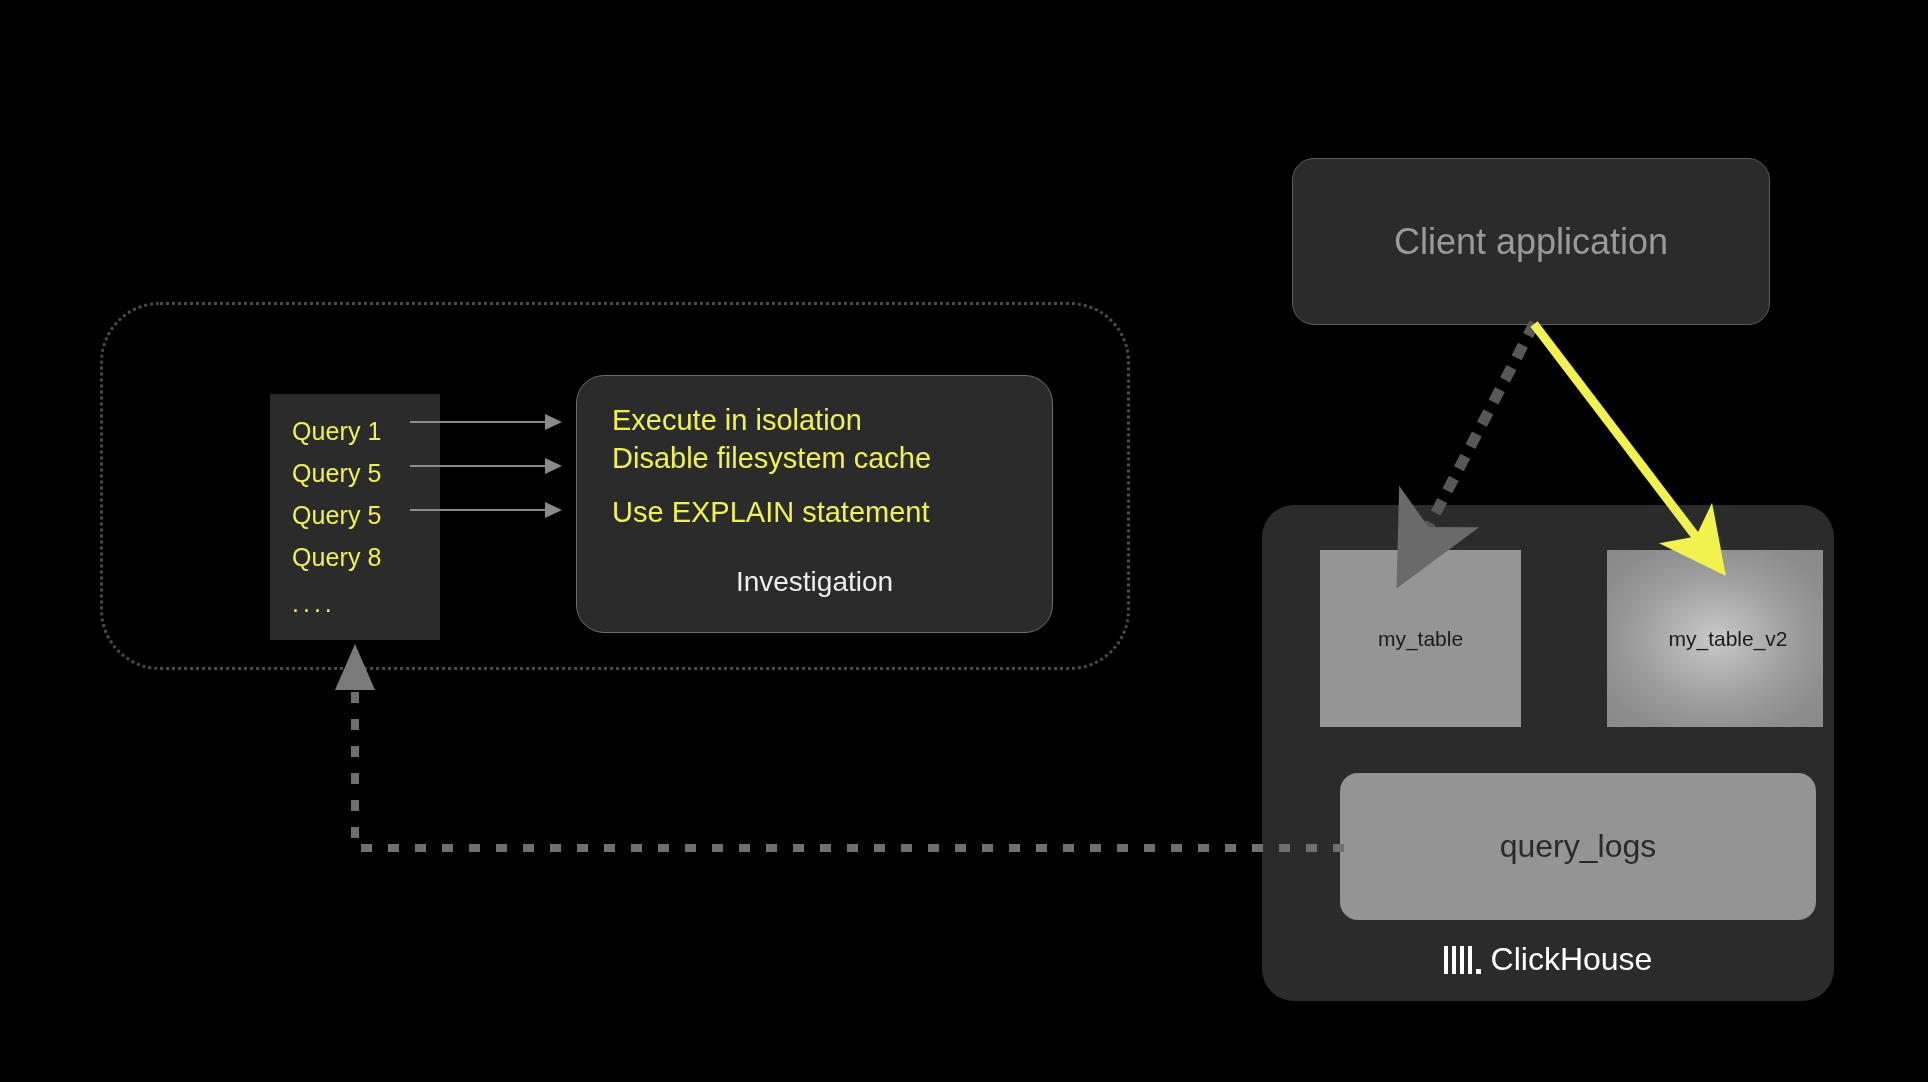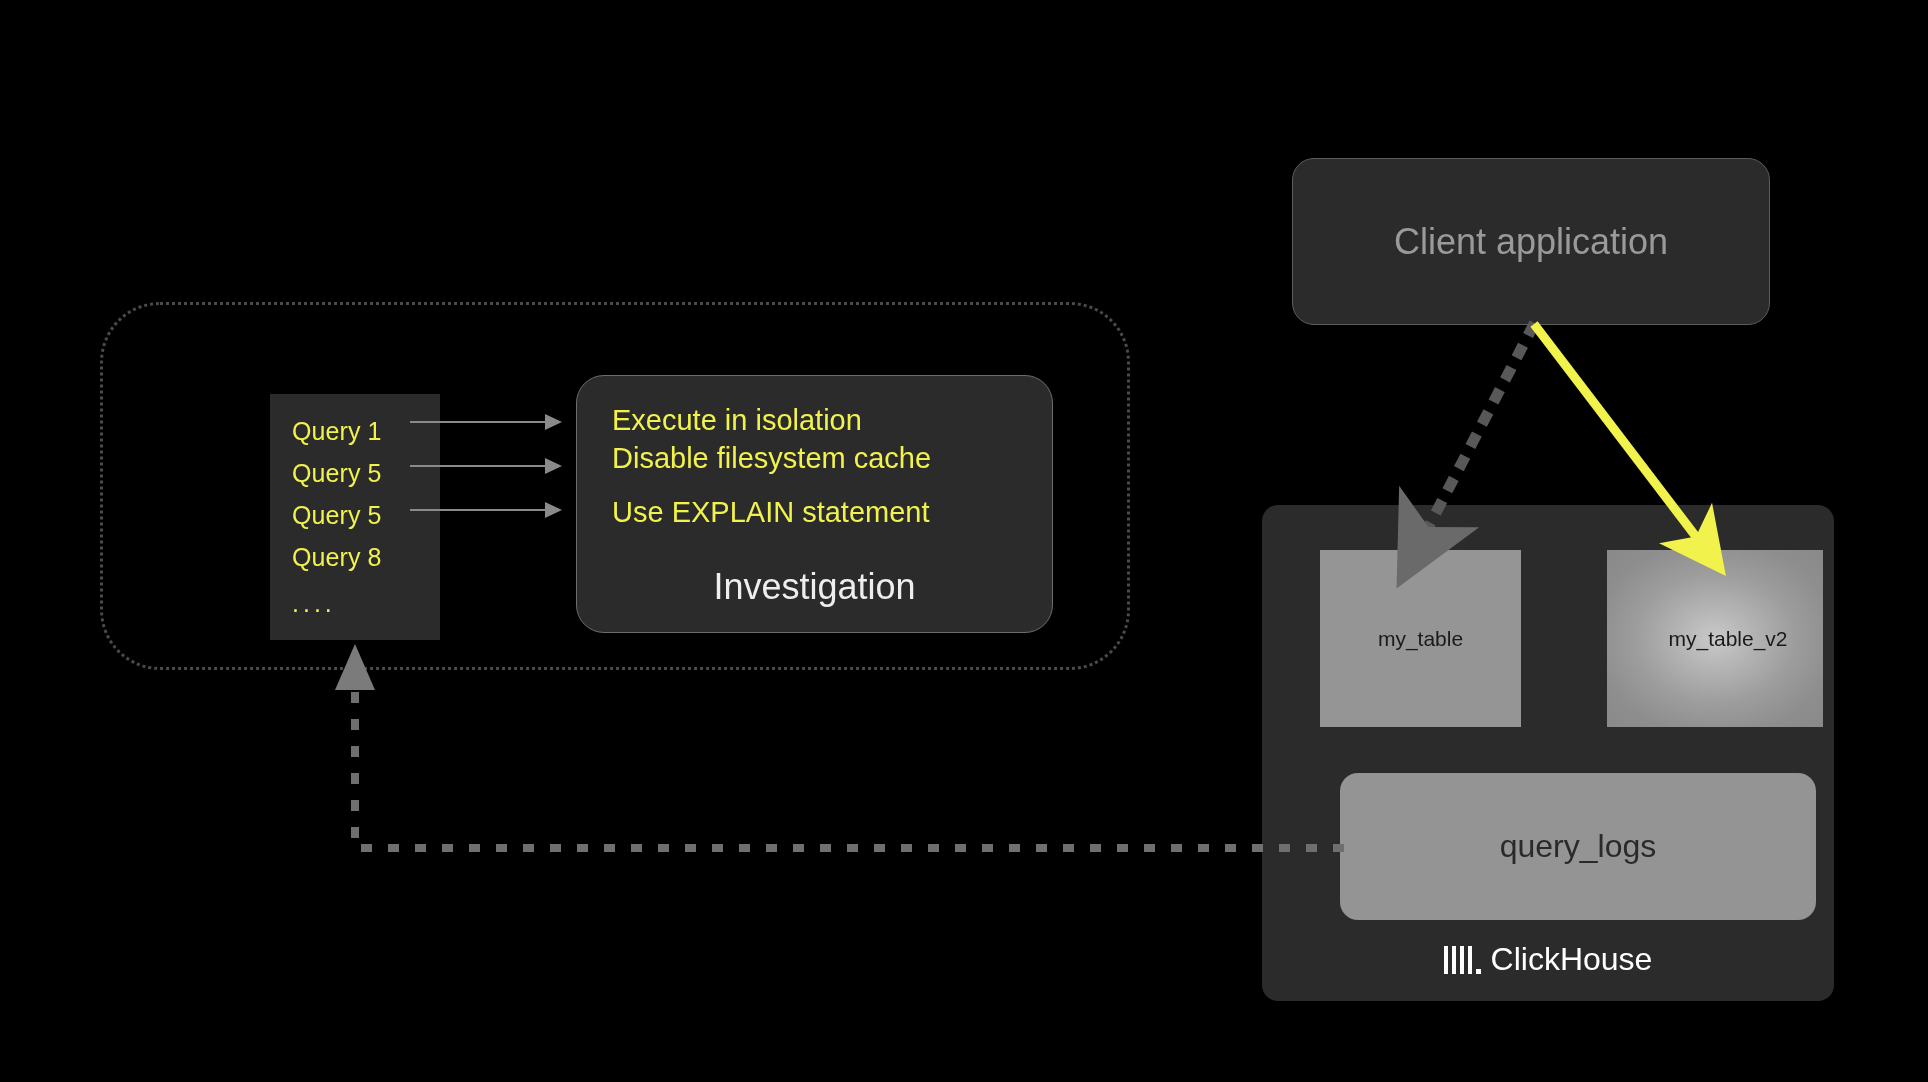--- a/index.html
+++ b/index.html
@@ -78,21 +78,21 @@
   }
   .inv-line.l0 { top: 28px; }
   .inv-line.l1 { top: 66px; }
   .inv-line.l2 { top: 120px; }
   .inv-title {
     position: absolute;
     left: 0; right: 0;
     top: 190px;
     text-align: center;
     color: #eeeeee;
-    font-size: 36px;
+    font-size: 28px;
   }
 
   
   .g-arrow {
     position: absolute;
     height: 2px;
     background: #8a8a8a;
   }
   .g-arrow::after {
     content: "";
@@ -126,21 +126,21 @@
   }
 
   
   .ch-box {
     position: absolute;
     left: 1262px;
     top: 505px;
     width: 572px;
     height: 496px;
     background: #2b2b2b;
-    border-radius: 16px;
+    border-radius: 32px;
     box-sizing: border-box;
   }
 
   .tbl {
     position: absolute;
     top: 45px;
     width: 201px;
     height: 177px;
     color: #1a1a1a;
     font-size: 21px;

